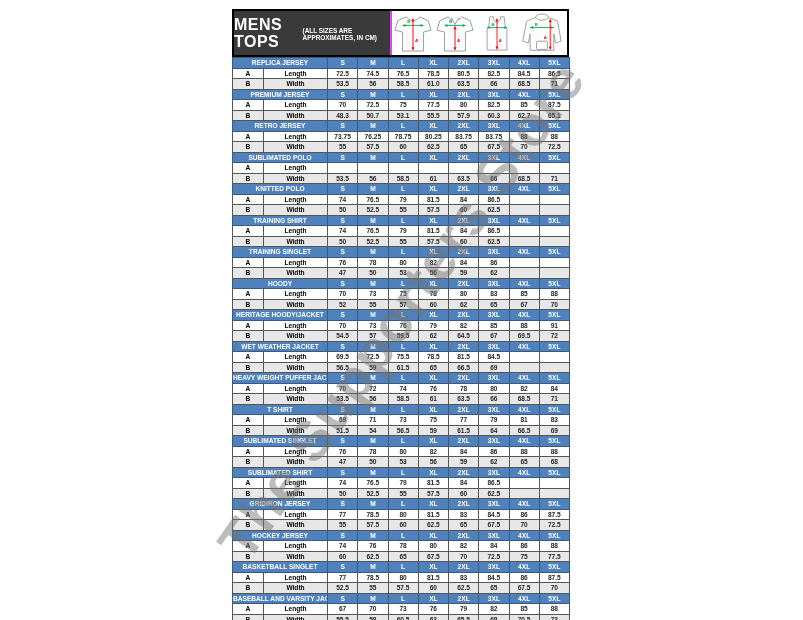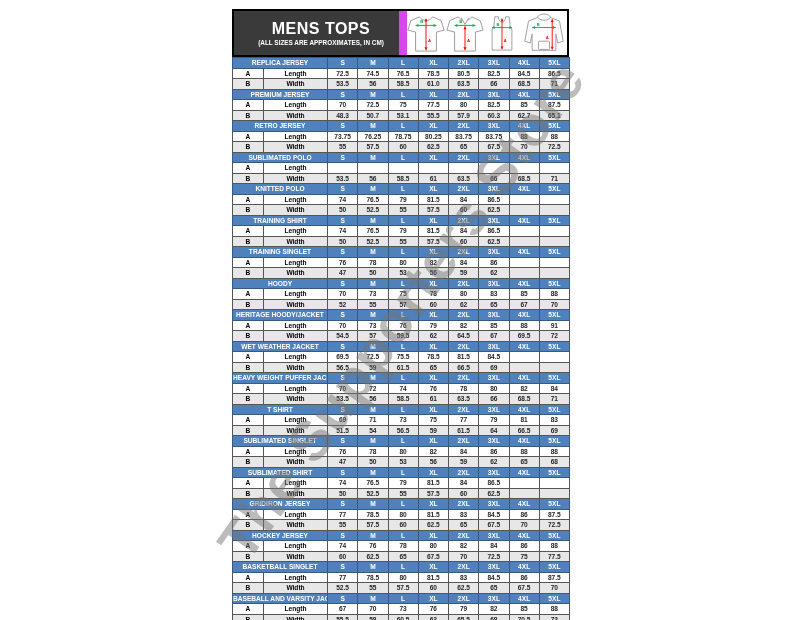--- a/index.html
+++ b/index.html
@@ -1,22 +1,22 @@
 <!DOCTYPE html>
 <html><head>
 <meta charset="utf-8">
 <style>
   html,body{margin:0;padding:0;background:#fff;}
   #canvas{position:relative;width:803px;height:620px;background:#fff;overflow:hidden;
           font-family:"Liberation Sans",sans-serif;}
   #sheet{position:absolute;left:232px;top:9px;width:337px;}
   
   #top-strip{display:flex;border:2px solid #000;height:44px;background:#fff;}
-  #title-box{width:156px;background:#3a3a3a;color:#fff;display:flex;flex-direction:column;
-             justify-content:center;align-items:center;border-right:8px solid #d946ef;padding-left:9px;}
+  #title-box{width:156px;background:#3a3a3a;color:#fff;display:flex;flex-direction:row;
+             justify-content:center;align-items:center;border-right:2px solid #d946ef;}
   #title-box .t{font-size:16px;font-weight:bold;letter-spacing:.5px;line-height:17px;}
   #title-box .s{font-size:6.4px;font-weight:bold;margin-top:2px;}
   #icons-box{flex:1;display:flex;justify-content:space-around;align-items:center;background:#fff;}
   #icons-box svg{display:block;}
   
   table{border-collapse:collapse;table-layout:fixed;width:337px;
         border-left:1px solid #17375e;border-right:1px solid #17375e;}
   td{border:1px solid #555;height:9.5px;padding:0;text-align:center;vertical-align:middle;
      font-size:6.6px;font-weight:bold;color:#262626;white-space:nowrap;overflow:hidden;}
   tr.sec-head td{background:#4f81bd;color:#fff;border-color:#39597f;}

